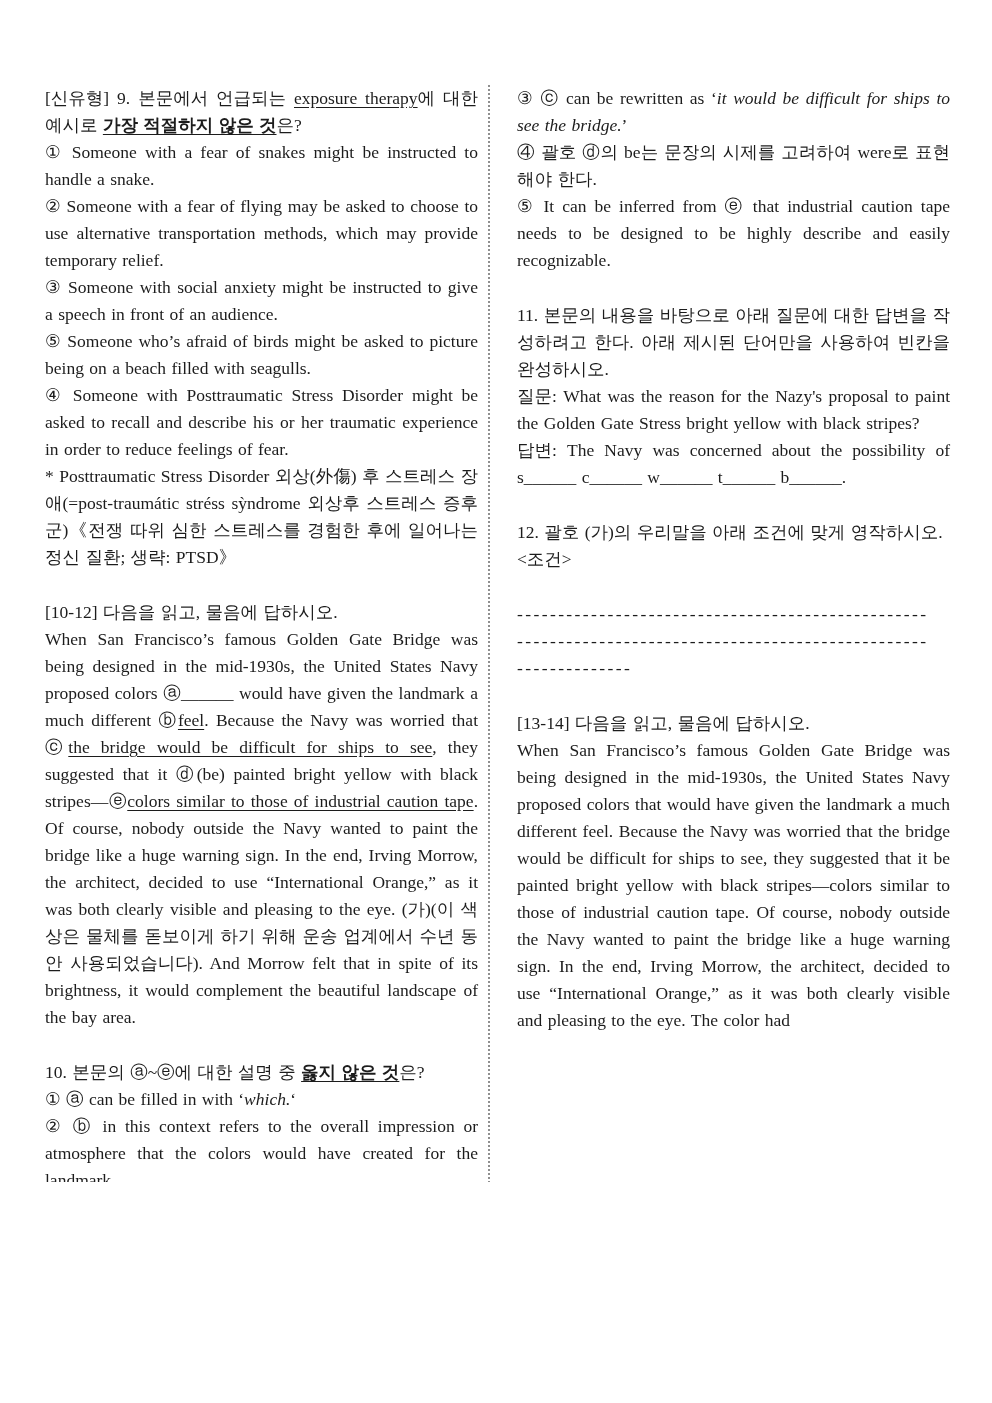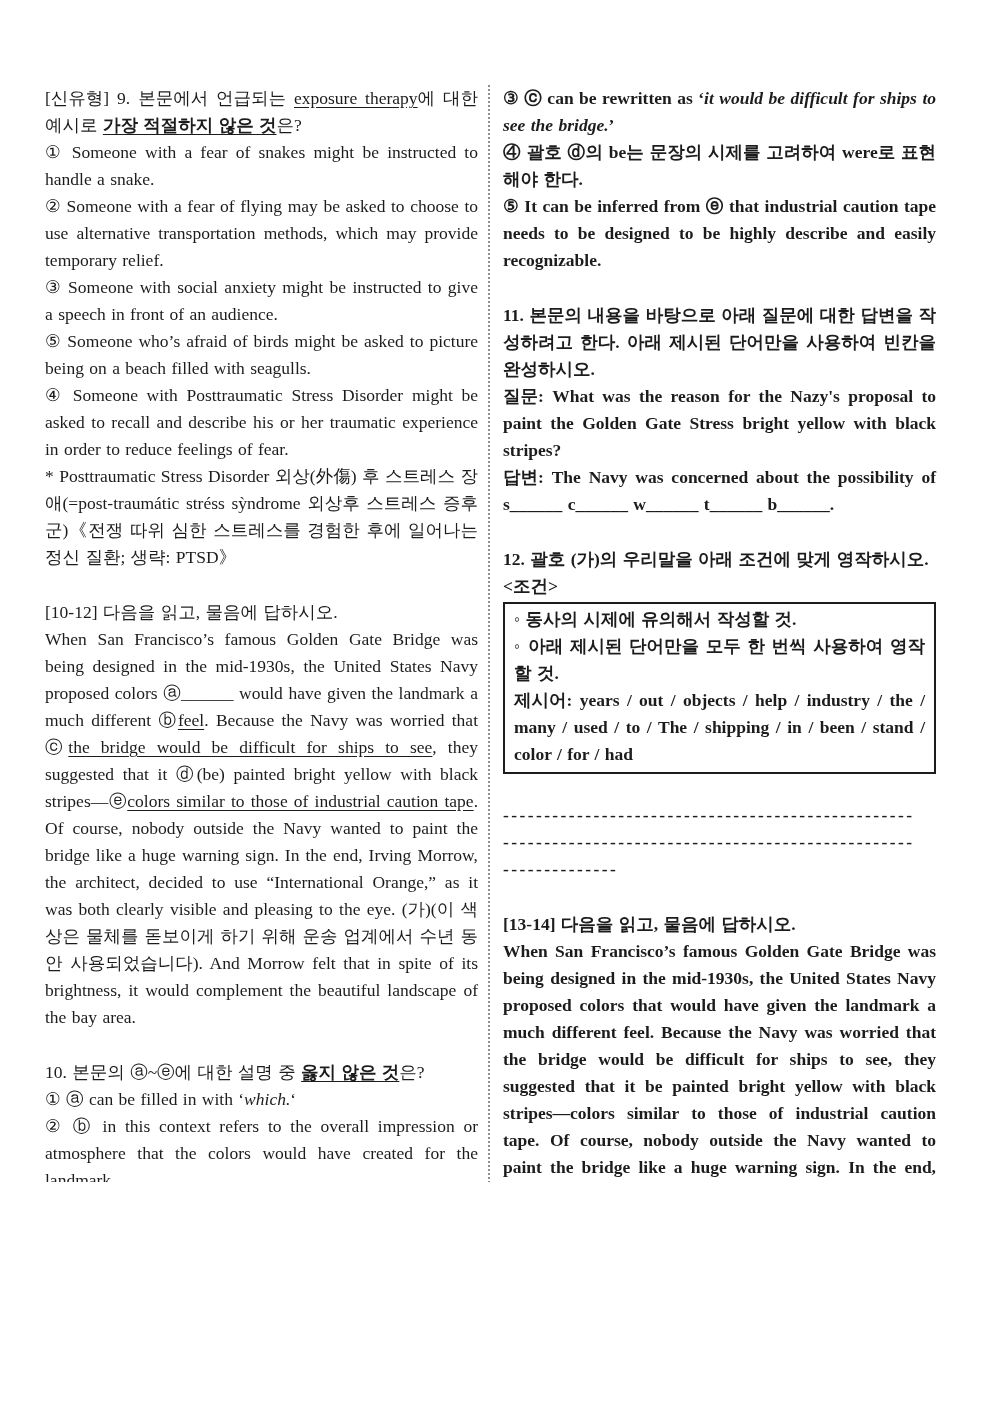--- a/index.html
+++ b/index.html
@@ -8,21 +8,21 @@
     width:992px; height:1182px;
     background:#ffffff;
     font-family:"Liberation Serif","DejaVu Serif",serif;
     font-size:17.5px;
     line-height:27px;
     color:#1c1c1c;
     overflow:hidden;
   }
   .col { position:absolute; top:85px; width:433px; }
   .col-left  { left:45px; }
-  .col-right { left:503px;font-weight:bold; }
+  .col-right { left:517px; }
   .divider {
     position:absolute;
     left:488px; top:85px;
     height:1206px; width:0;
     border-left:2px dotted #8f8f8f;
   }
   .para { margin:0; text-align:justify; word-spacing:1px; }
   .center { }
   .gap { margin-top:28px; }
   .u  { text-decoration:underline; text-underline-offset:3px; }
@@ -76,25 +76,20 @@
     <p class="para">④ 괄호 ⓓ의 be는 문장의 시제를 고려하여 were로 표현해야 한다.</p>
     <p class="para">⑤ It can be inferred from ⓔ that industrial caution tape needs to be designed to be highly describe and easily recognizable.</p>
 
     <p class="para gap">11. 본문의 내용을 바탕으로 아래 질문에 대한 답변을 작성하려고 한다. 아래 제시된 단어만을 사용하여 빈칸을 완성하시오.</p>
     <p class="para">질문: What was the reason for the Nazy's proposal to paint the Golden Gate Stress bright yellow with black stripes?</p>
     <p class="para">답변: The Navy was concerned about the possibility of s______ c______ w______ t______ b______.</p>
 
     <p class="para gap">12. 괄호 (가)의 우리말을 아래 조건에 맞게 영작하시오.</p>
     <p class="para center">&lt;조건&gt;</p>
 
-    <div class="cond-box">
-      <p class="para">◦ 동사의 시제에 유의해서 작성할 것.</p>
-      <p class="para">◦ 아래 제시된 단어만을 모두 한 번씩 사용하여 영작할 것.</p>
-      <p class="para">제시어: years / out / objects / help / industry / the / many / used / to / The / shipping / in / been / stand / color / for / had</p>
-    </div>
 
     <div class="gap">
       <div class="para dashline">--------------------------------------------------</div>
       <div class="para dashline">--------------------------------------------------</div>
       <div class="para dashline">--------------</div>
     </div>
 
     <p class="para gap">[13-14] 다음을 읽고, 물음에 답하시오.</p>
     <p class="para">When San Francisco’s famous Golden Gate Bridge was being designed in the mid-1930s, the United States Navy proposed colors that would have given the landmark a much different feel. Because the Navy was worried that the bridge would be difficult for ships to see, they suggested that it be painted bright yellow with black stripes—colors similar to those of industrial caution tape. Of course, nobody outside the Navy wanted to paint the bridge like a huge warning sign. In the end, Irving Morrow, the architect, decided to use “International Orange,” as it was both clearly visible and pleasing to the eye. The color had</p>
   </div>

